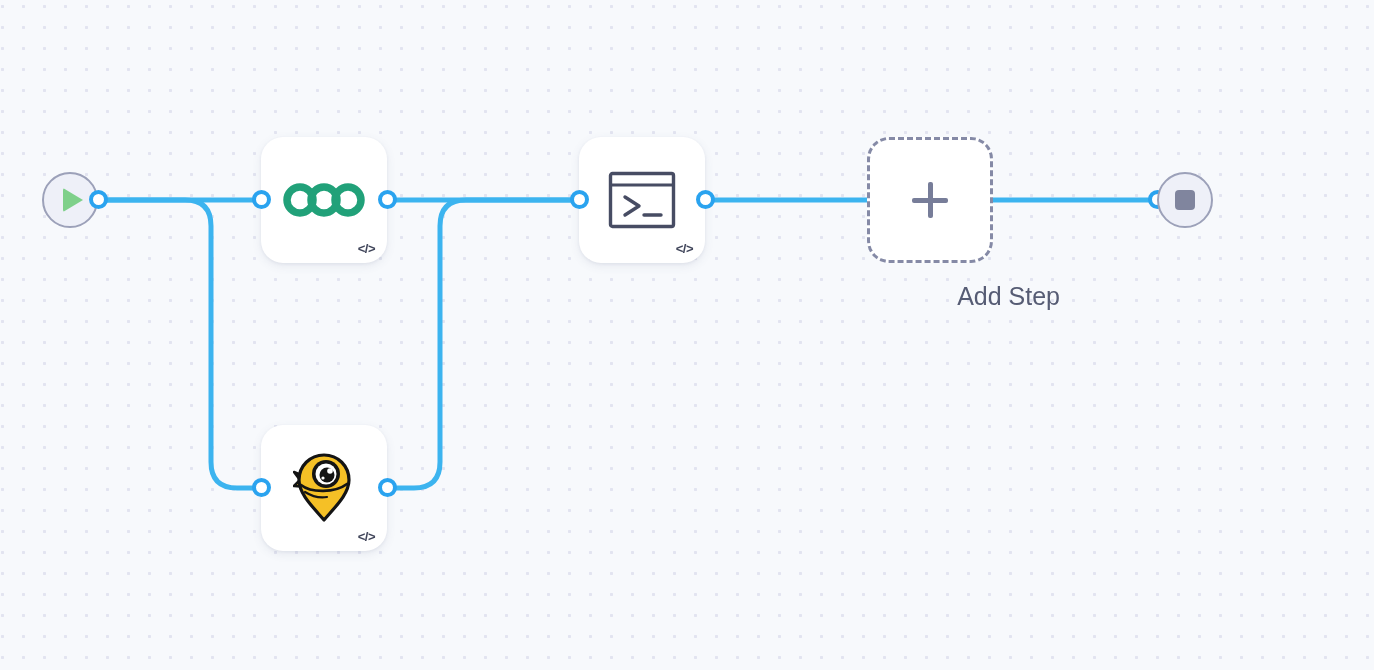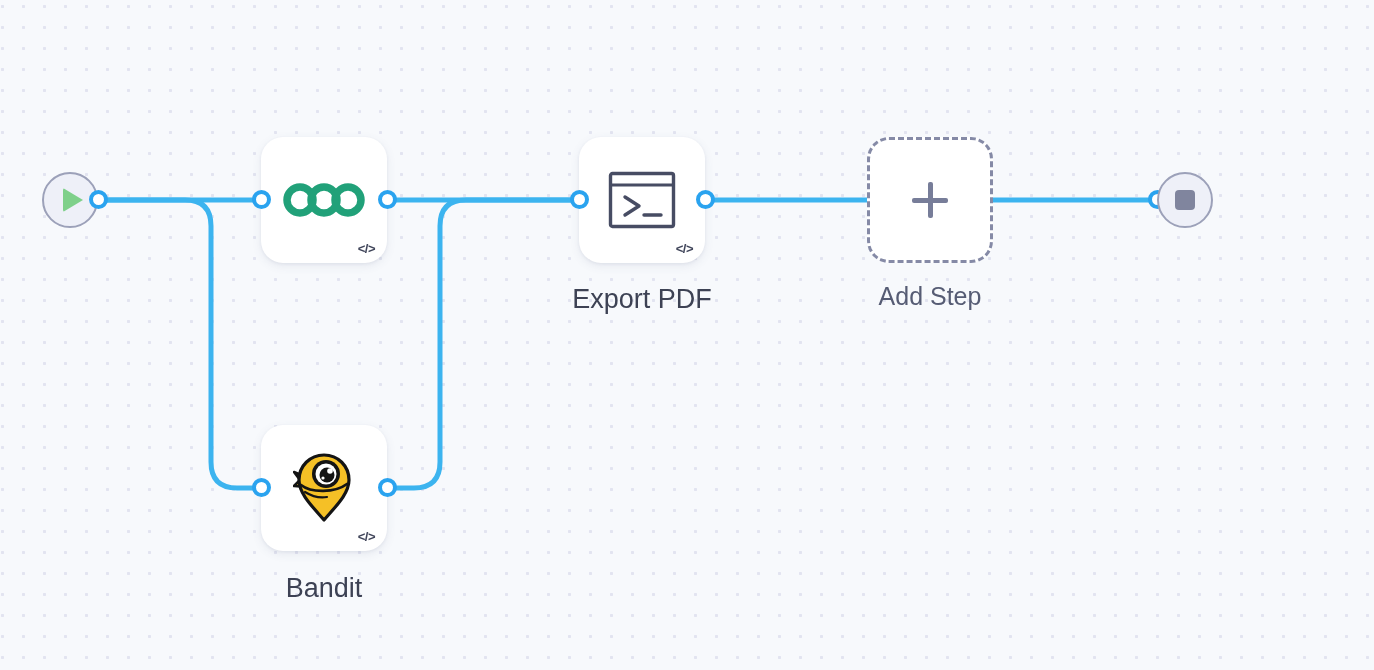--- a/index.html
+++ b/index.html
@@ -128,20 +128,21 @@
     text-align: center;
     font-size: 27px;
     color: #3d4254;
     font-family: "Liberation Sans", sans-serif;
     white-space: nowrap;
     line-height: 1;
   }
   .node-label.muted {
     font-size: 25px;
     color: #565c74;
+    text-align: right;
   }
 
   
   .port {
     position: absolute;
     width: 19px;
     height: 19px;
     border-radius: 50%;
     background: #ffffff;
     border: 4.5px solid #2aa3ef;
@@ -216,38 +217,36 @@
           <circle cx="34" cy="22" r="7.5" fill="#141414"></circle>
           <circle cx="37" cy="18" r="2.8" fill="#ffffff"></circle>
           <circle cx="30" cy="25" r="1.6" fill="#ffffff"></circle>
         </svg>
       </span>
     </div>
     <span class="code-badge">&lt;/&gt;</span>
   </div>
   <div class="port" style="left:252px; top:478px;"></div>
   <div class="port" style="left:378px; top:478px;"></div>
-  <div class="node-label" style="left:194px; top:575px;">Bandit</div>
 
   <div class="node" style="left:579px; top:137px;">
     <div class="node-inner">
       <span class="icon-wrap">
         <svg width="68" height="58" viewBox="0 0 68 58" xmlns="http://www.w3.org/2000/svg">
           <rect x="2.5" y="2.5" width="63" height="53" rx="2" fill="#ffffff" stroke="#474c63" stroke-width="3.4"></rect>
           <line x1="2.5" y1="14" x2="65.5" y2="14" stroke="#474c63" stroke-width="3"></line>
           <path d="M17 26 L31 35 L17 44" fill="none" stroke="#474c63" stroke-width="3.4" stroke-linecap="round" stroke-linejoin="round"></path>
           <line x1="36" y1="44" x2="53" y2="44" stroke="#474c63" stroke-width="3.4" stroke-linecap="round"></line>
         </svg>
       </span>
     </div>
     <span class="code-badge">&lt;/&gt;</span>
   </div>
   <div class="port" style="left:570px; top:190px;"></div>
   <div class="port" style="left:696px; top:190px;"></div>
-  <div class="node-label" style="left:512px; top:286px;">Export PDF</div>
 
   <div class="node-add" style="left:867px; top:137px;">
     <span class="icon-wrap" style="position:relative; width:36px; height:36px;">
       <span class="plus-h"></span>
       <span class="plus-v"></span>
     </span>
   </div>
   <div class="node-label muted" style="left:800px; top:284px;">Add Step</div>
 
   <div class="port" style="left:1148px; top:190px;"></div>

